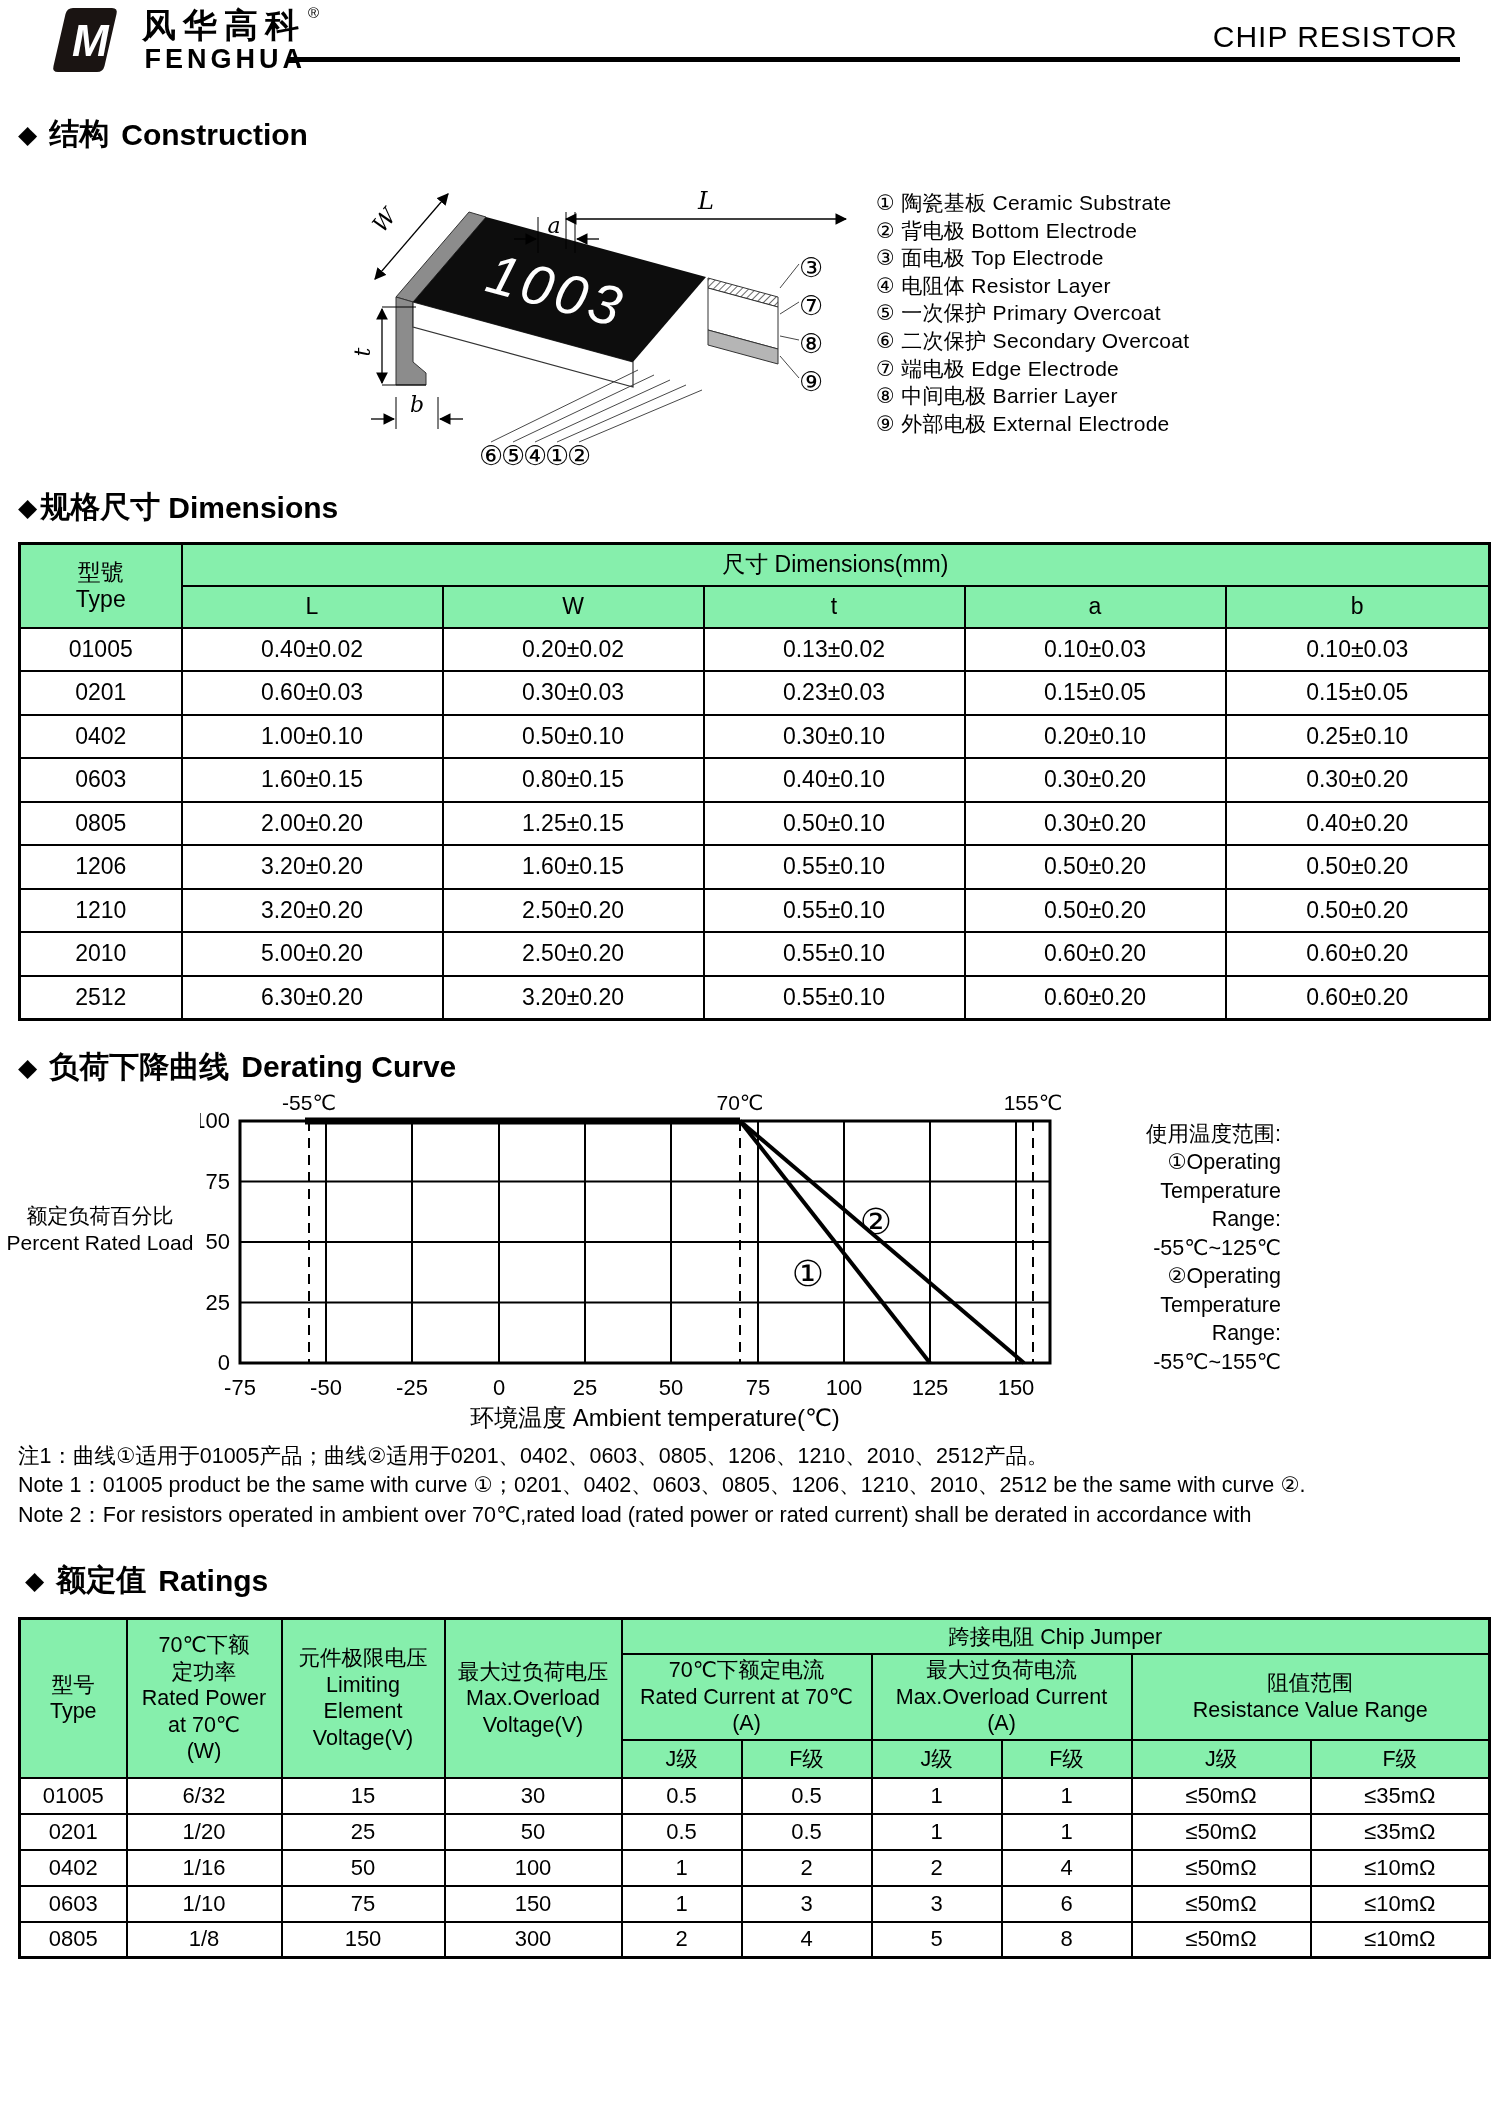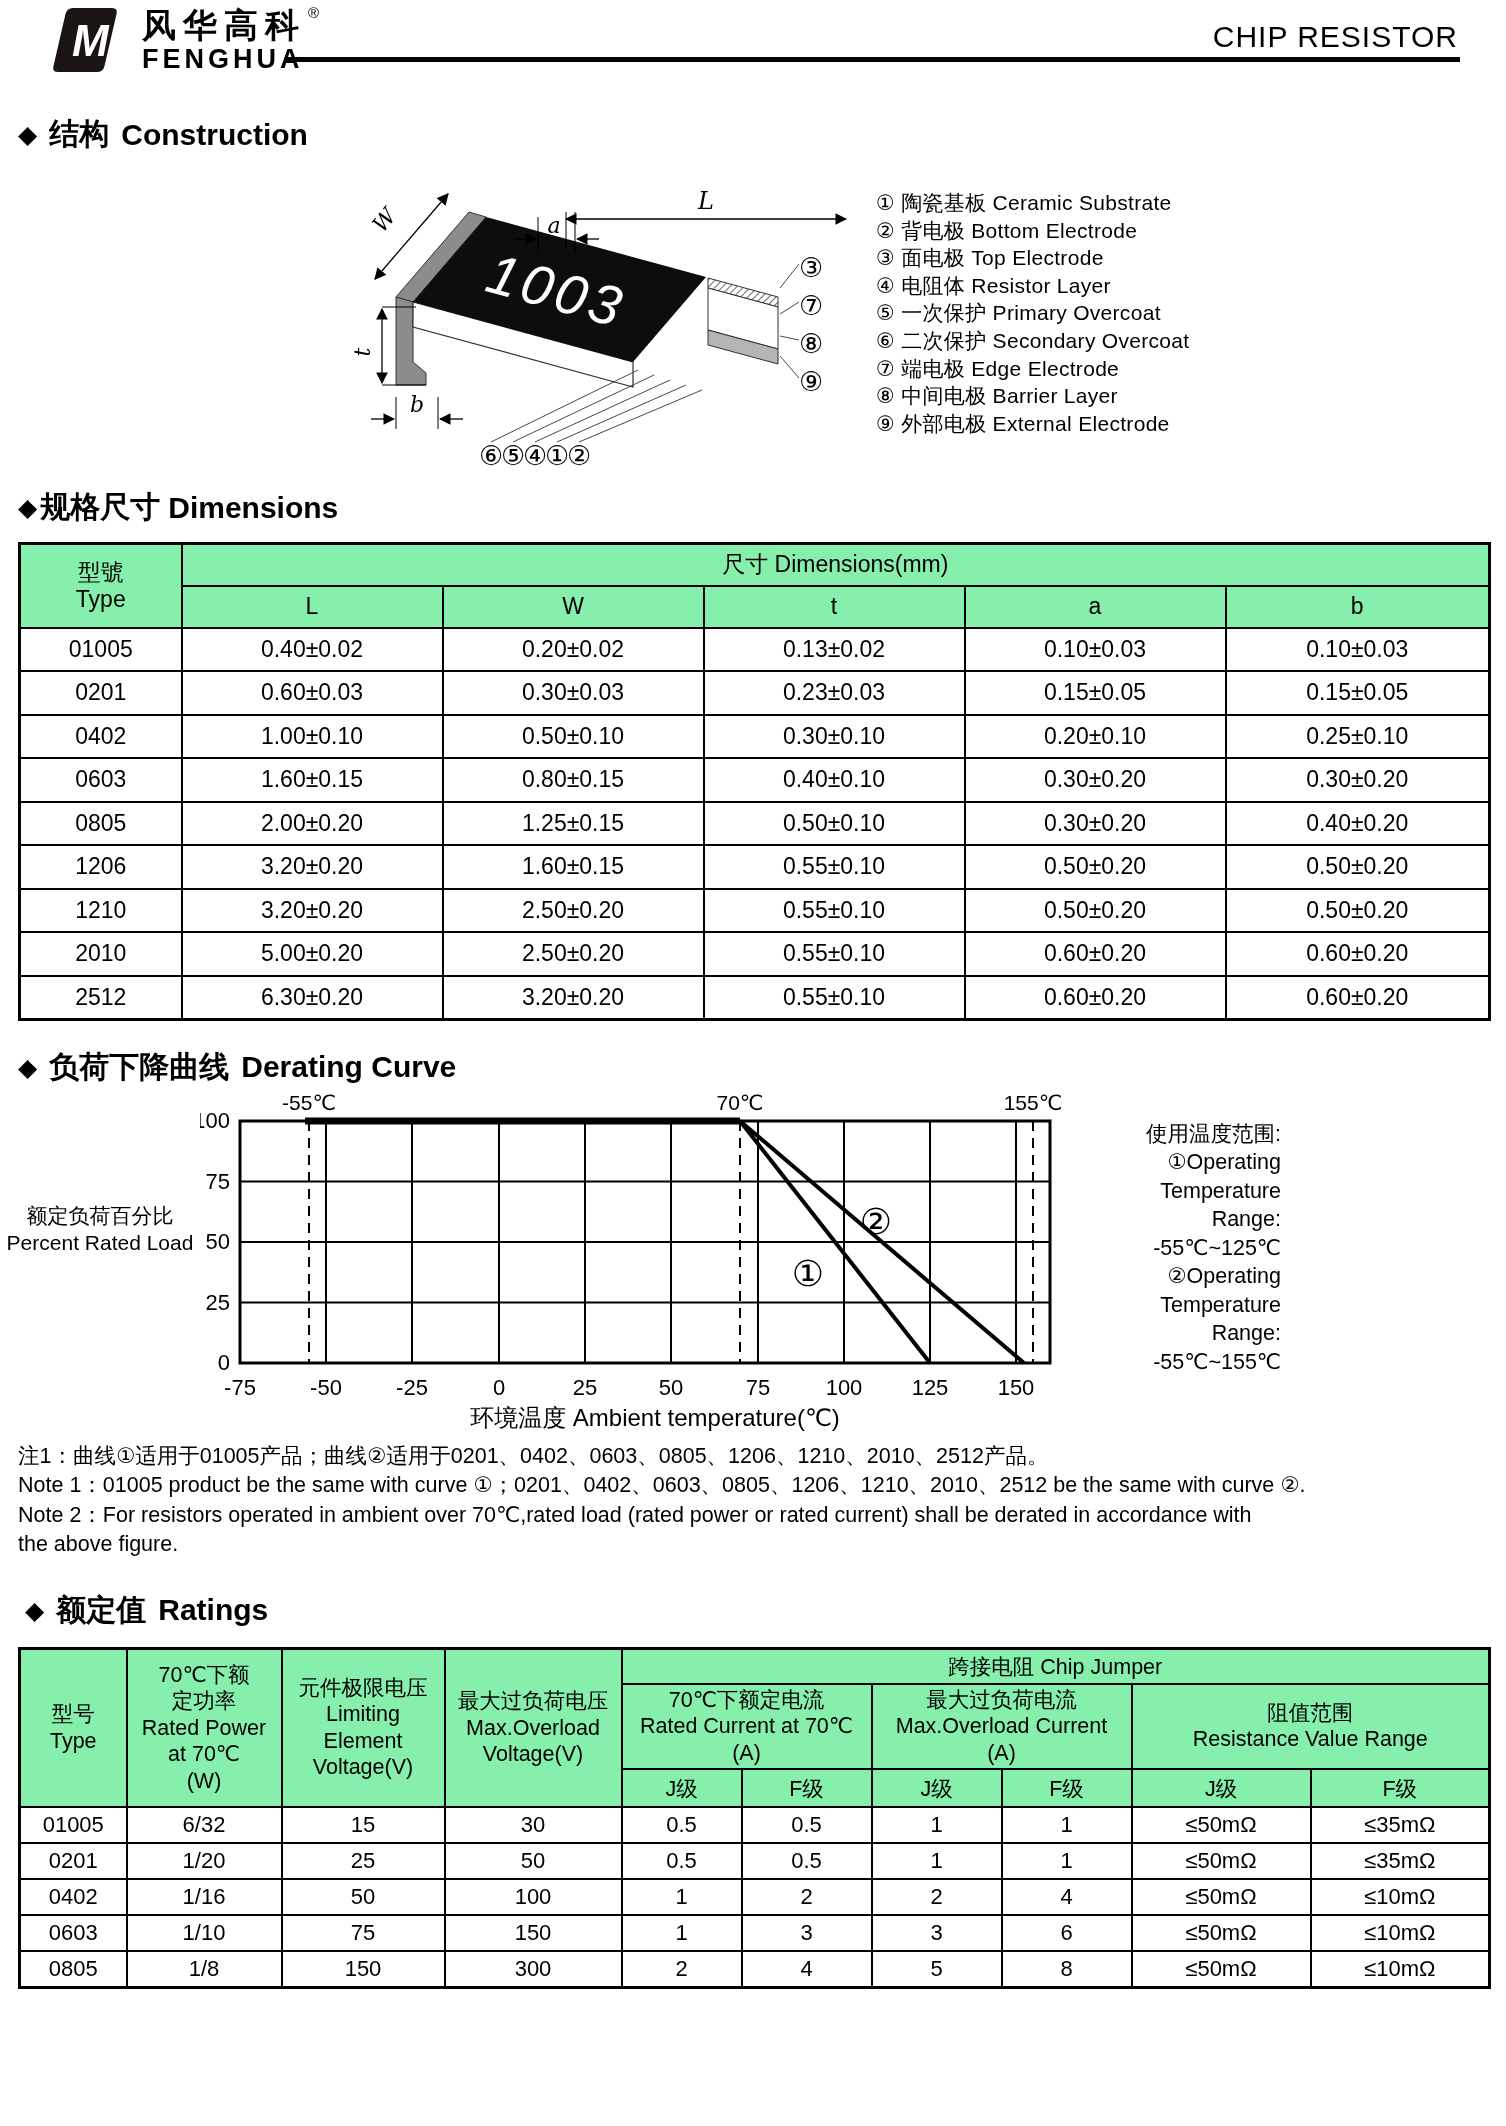--- a/index.html
+++ b/index.html
@@ -4,21 +4,21 @@
 <style>
   * { box-sizing: border-box; }
   html,body { margin:0; padding:0; background:#fff; }
   body { width:1506px; font-family:"Liberation Sans","DejaVu Sans",sans-serif; color:#000; }
   .page { position:relative; width:1506px; height:2126px; background:#fff; overflow:hidden; }
 
   
   header { position:relative; height:100px; }
   .logo { position:absolute; left:52px; top:6px; display:flex; align-items:flex-start; }
   .logo-mark { width:82px; height:68px; }
-  .logo-text { margin-left:8px; }
+  .logo-text { margin-left:8px;text-align:right; }
   .logo-cn { font-size:34px; font-weight:bold; letter-spacing:7px; line-height:38px; }
   .logo-en { font-size:27px; font-weight:bold; letter-spacing:4px; line-height:30px; }
   .reg { font-size:15px; margin-left:2px; position:relative; top:-2px; }
   .doc-title { position:absolute; right:48px; top:20px; font-size:30px; letter-spacing:1px; }
   .header-rule { position:absolute; left:287px; top:57px; width:1173px; height:5px; background:#000; }
 
   
   h2 { font-size:30px; font-weight:bold; margin:0 0 0 18px; display:flex; align-items:center; }
   h2 .dia { font-size:25px; margin-right:12px; }
   h2 .cn { margin-right:12px; }
@@ -354,21 +354,20 @@
           <div class="note-line">②Operating</div>
           <div class="note-line">Temperature</div>
           <div class="note-line">Range:</div>
           <div class="note-line">-55℃~155℃</div>
         </div>
     </div>
     <div class="notes">
         <div class="foot-note">注1：曲线①适用于01005产品；曲线②适用于0201、0402、0603、0805、1206、1210、2010、2512产品。</div>
         <div class="foot-note">Note 1：01005 product be the same with curve ①；0201、0402、0603、0805、1206、1210、2010、2512 be the same with curve ②.</div>
         <div class="foot-note">Note 2：For resistors operated in ambient over 70℃,rated load (rated power or rated current) shall be derated in accordance with</div>
-        <div class="foot-note">the above figure.</div>
       </div>
   </section>
 
   <section class="ratings">
     <h2>
       <span class="dia">◆</span>
       <span class="cn">额定值</span>
       <span>Ratings</span>
     </h2>
     <table class="rat-table">

